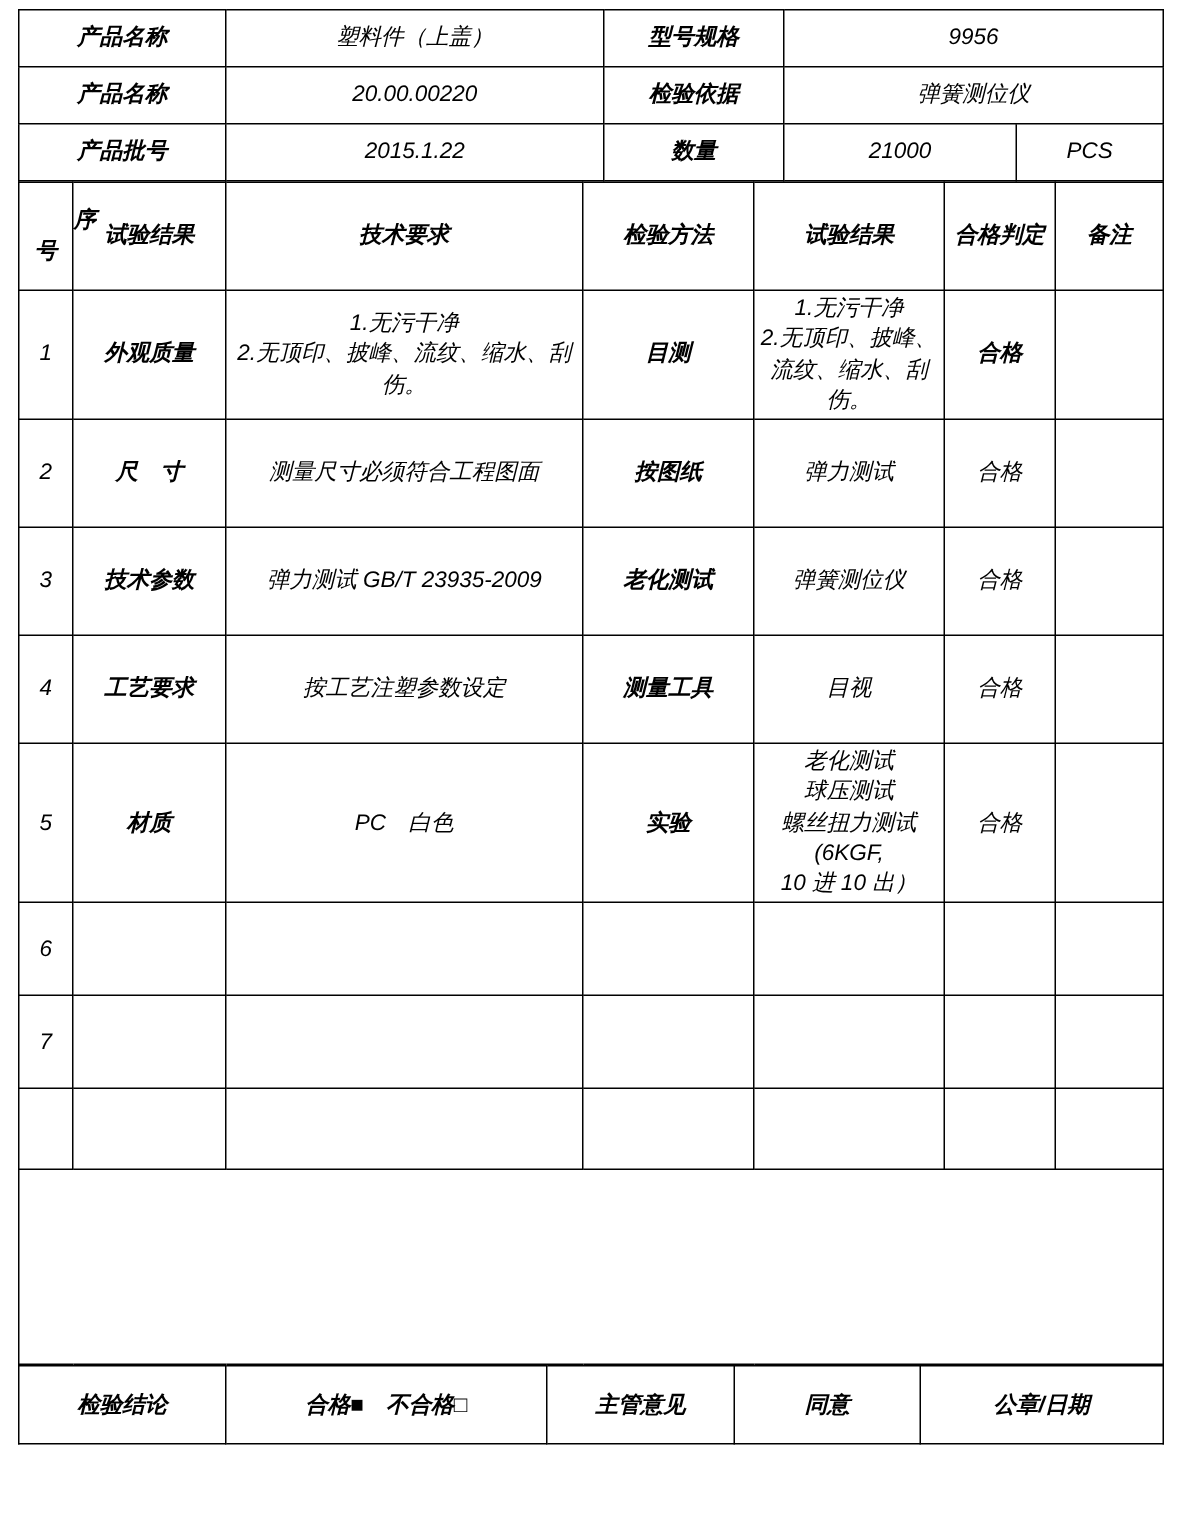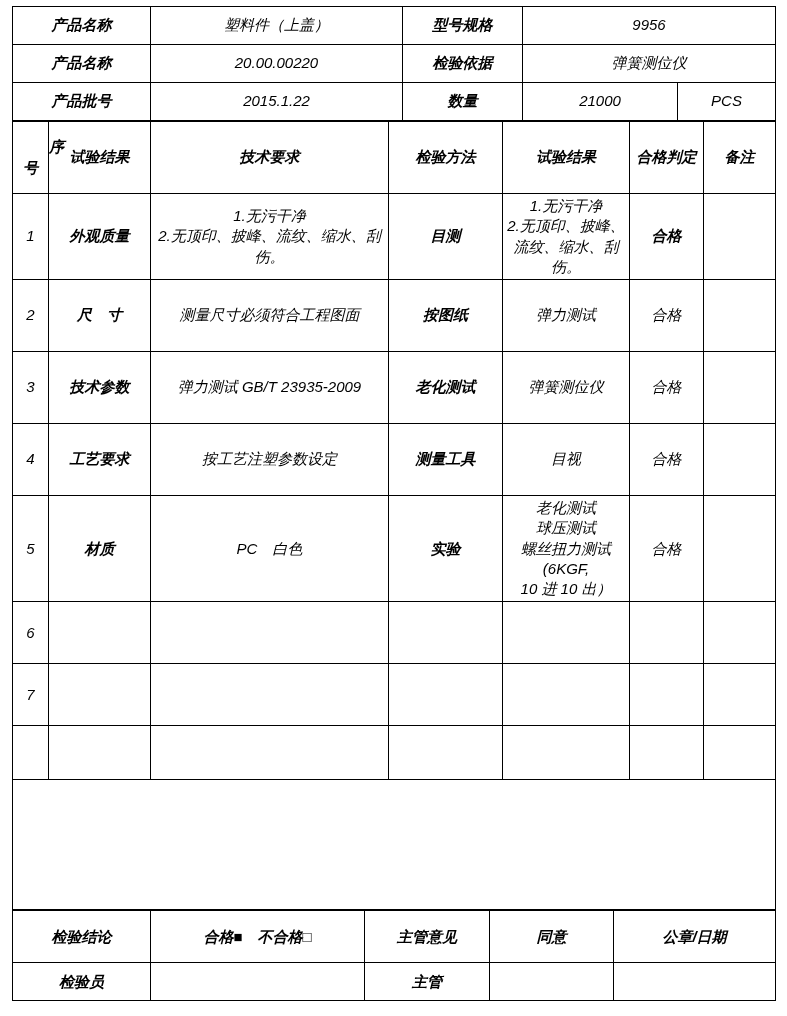--- a/index.html
+++ b/index.html
@@ -226,23 +226,16 @@
       <col style="width:162px">
     </colgroup>
     <tbody>
       <tr style="height:52px">
         <td class="hdr">检验结论</td>
         <td class="hdr">合格■　不合格□</td>
         <td class="hdr">主管意见</td>
         <td class="hdr">同意</td>
         <td class="hdr">公章/日期</td>
       </tr>
-      <tr style="height:38px">
-        <td class="hdr">检验员</td>
-        <td></td>
-        <td class="hdr">主管</td>
-        <td></td>
-        <td></td>
-      </tr>
     </tbody>
   </table>
 
 </div>
 
 </body></html>

